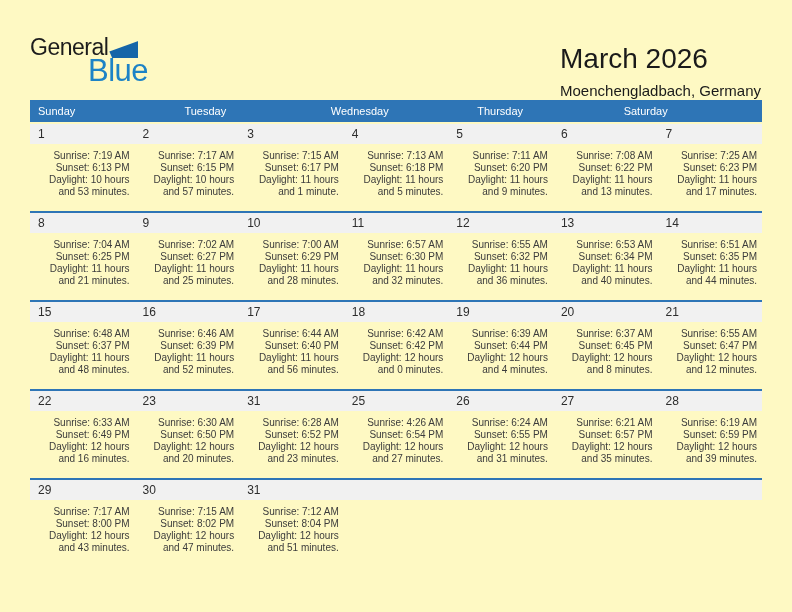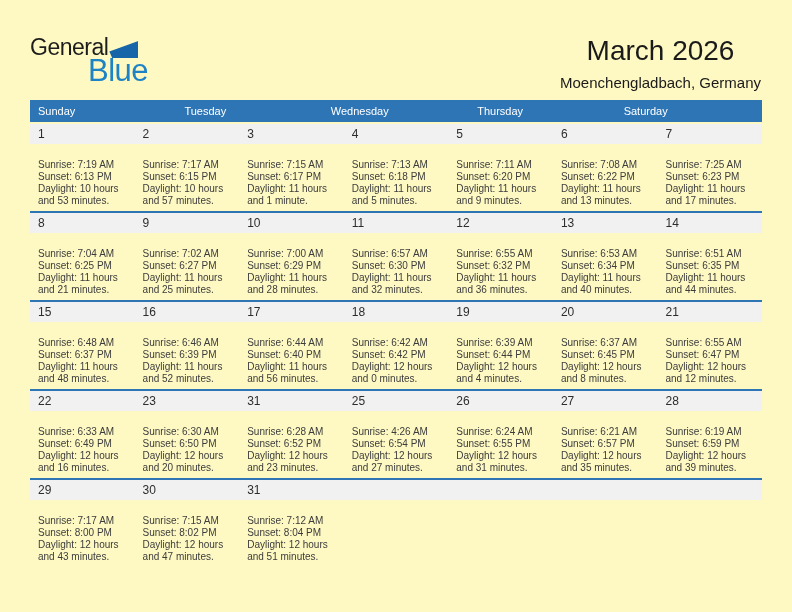--- a/index.html
+++ b/index.html
@@ -11,34 +11,34 @@
   .page{position:relative;width:792px;height:612px;overflow:hidden;background:#fef9c3;}
 
   
   .top{position:absolute;left:30px;right:31px;top:36px;display:flex;justify-content:space-between;align-items:flex-start;}
   .logo{line-height:1;}
   .logo-row1{display:flex;align-items:flex-end;}
   .logo-general{font-size:23px;color:#1c1c1c;letter-spacing:-0.5px;}
   .logo-tri{width:29px;height:17px;background:#1565A8;margin-left:1px;margin-bottom:1px;
     clip-path:polygon(0 62%, 100% 0, 100% 100%, 10% 100%);}
   .logo-blue{font-size:31px;color:#1D83C6;letter-spacing:-0.5px;margin-left:58px;margin-top:-4px;}
-  .titles{text-align:center;}
+  .titles{text-align:left;margin-top:8px;}
   .month-title{font-size:28px;color:#1a1a1a;line-height:1.1;}
   .location{font-size:15px;color:#1a1a1a;margin-top:7px;}
 
   
   .calendar{position:absolute;left:30px;top:100px;width:732px;}
   .weekday-row{display:flex;background:#2E75B6;height:22px;}
   .weekday{flex:1;color:#ffffff;font-size:11px;line-height:22px;padding-left:8px;overflow:hidden;white-space:nowrap;}
   .week-row{border-top:2px solid #2E75B6;}
   .week-row.first{border-top-color:transparent;}
   .num-band{display:flex;background:#F1F1F1;height:20px;}
   .num-cell{flex:1;font-size:12px;line-height:20px;padding-left:8px;color:#2d2d2d;}
   .details-row{display:flex;height:67px;}
-  .detail-cell{flex:1;padding:15px 5px 0 8px;overflow:hidden;}
+  .detail-cell{flex:1;padding:6px 5px 0 8px;overflow:hidden;text-align:right;}
   .line{font-size:10px;line-height:12px;color:#3c3c3c;white-space:nowrap;}
 </style>
 </head>
 <body>
 
 <div class="page">
   <div class="top">
     <div class="logo">
       <div class="logo-row1">
         <span class="logo-general">General</span>

